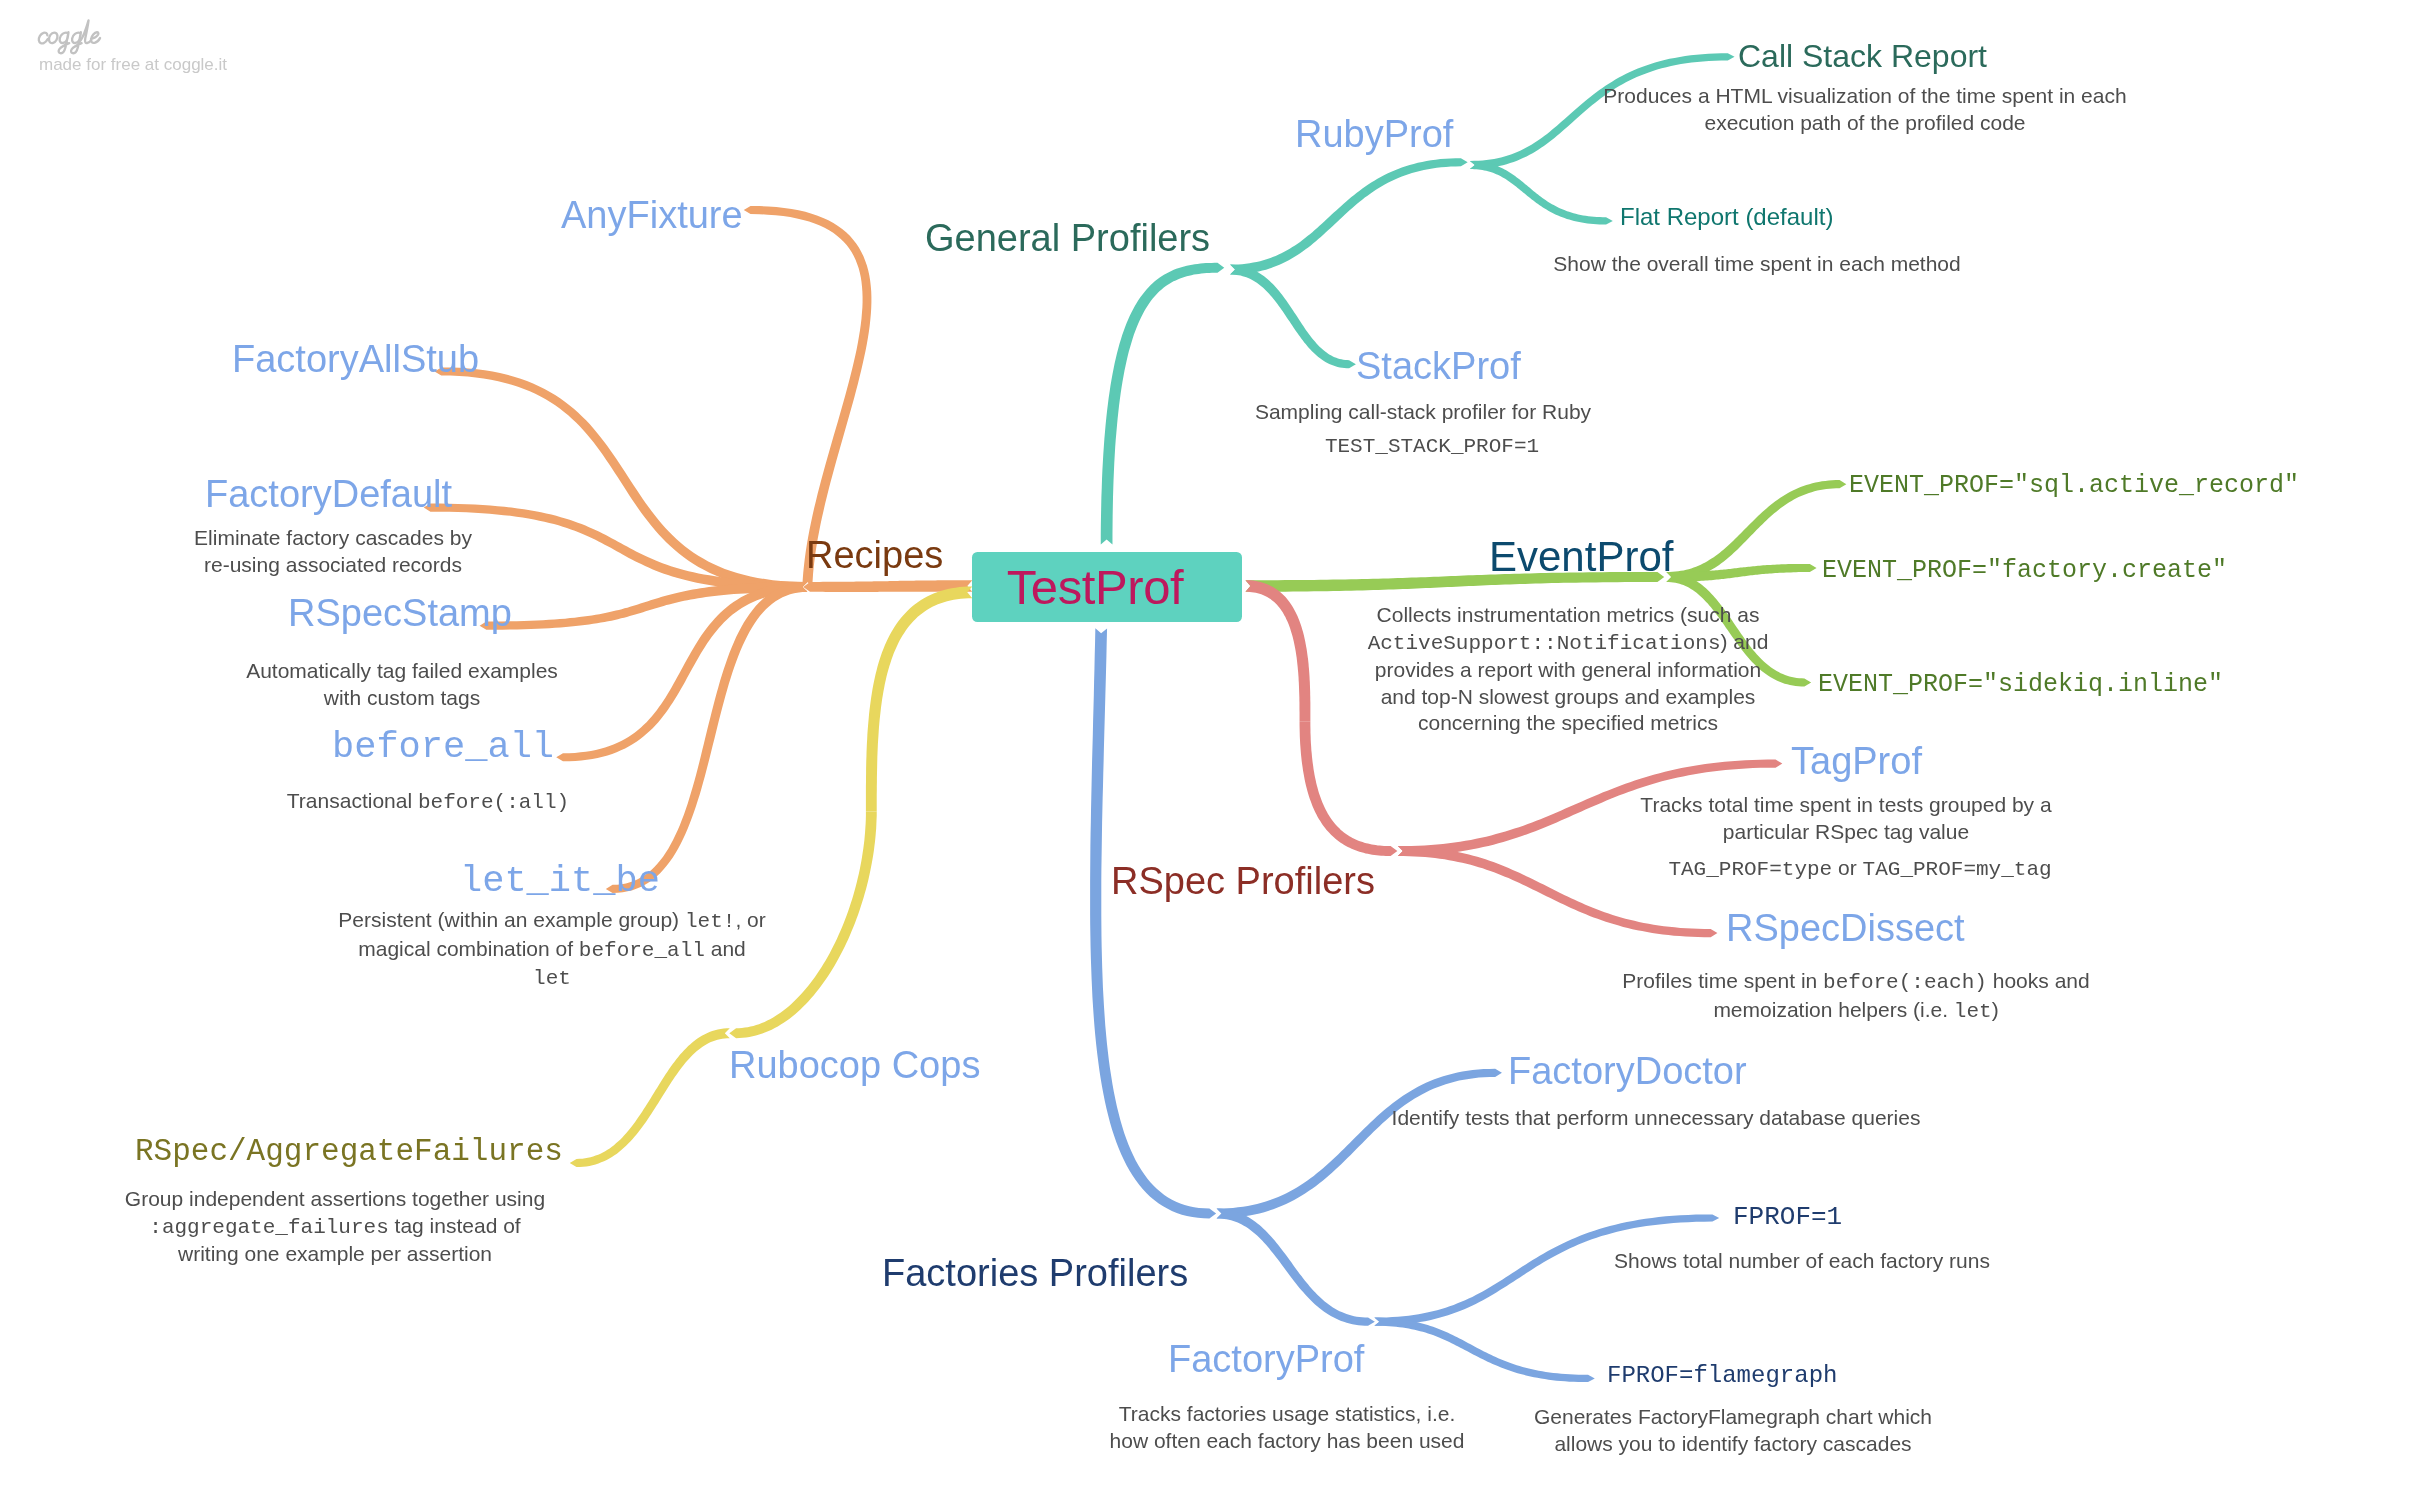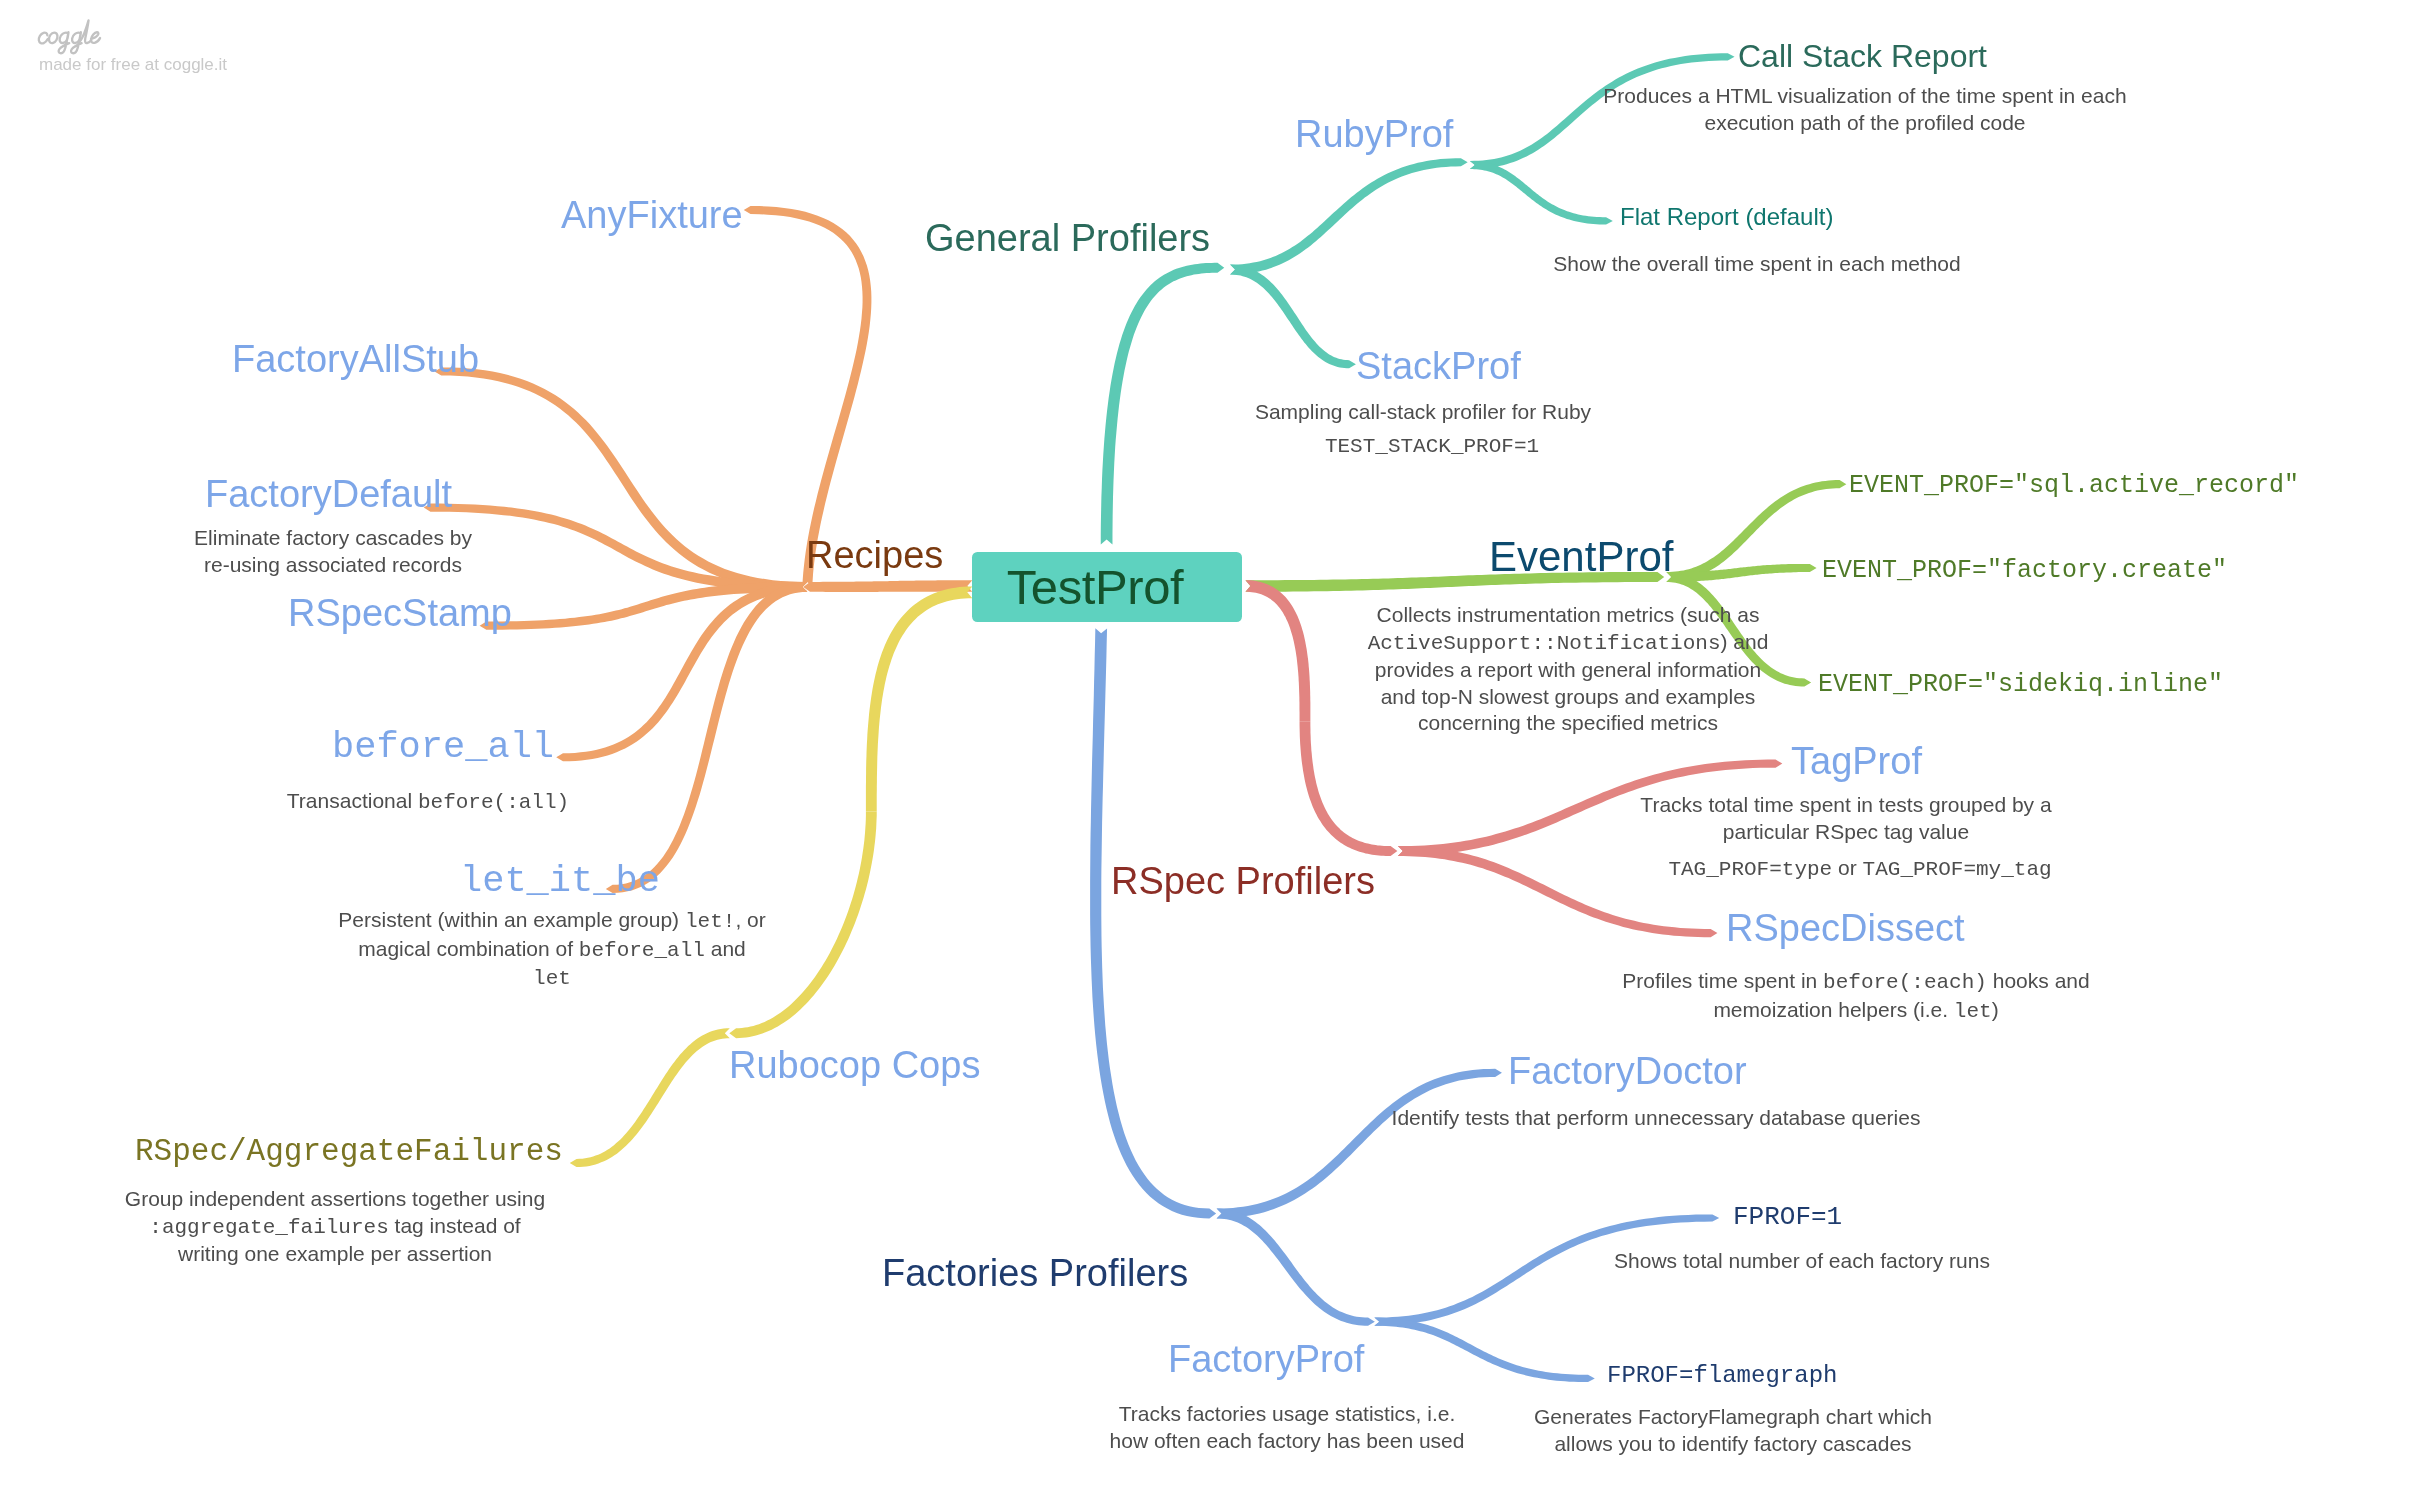--- a/index.html
+++ b/index.html
@@ -14,21 +14,21 @@
   .cd{position:absolute;text-align:center;color:#4d4d4d;font-size:21px;line-height:26.5px;
       white-space:nowrap;transform:translateX(-50%);}
   .mono{font-family:"Liberation Mono","DejaVu Sans Mono",monospace;font-size:21px;}
   .cd .mono{font-size:21px;font-family:Liberation Mono, monospace;}
   .it{}
   #brand-logo{position:absolute;left:33px;top:10.8px;width:72px;height:45px;}
   #brand-tag{position:absolute;left:39px;top:56px;font-size:17px;color:#c9c9c9;line-height:1;}
   #rootnode{position:absolute;left:972px;top:552px;width:270px;height:70px;border-radius:5.4px;
      background:#5ed2bf;}
   #rootlabel{position:absolute;left:972px;top:552px;width:246px;height:70px;
-     display:flex;align-items:center;justify-content:center;font-size:49px;color:#14532d;
+     display:flex;align-items:center;justify-content:center;font-size:49px;color:#be185d;
      letter-spacing:-0.4px;}
 </style>
 </head>
 <body>
 <div id="page">
   <div id="brand-logo" title="coggle">
     <svg width="72" height="45" viewBox="38 8 80 50" aria-label="coggle">
       <g fill="none" stroke="#c2c2c2" stroke-width="2.6" stroke-linecap="round" stroke-linejoin="round">
         <path d="M54.0 35.0 C53.8 32.6 51.9 31.5 49.7 32.2 C46.4 33.3 44.0 37.4 44.5 40.7 C44.9 43.3 47.3 44.6 49.9 43.6 C51.9 42.8 53.5 41.0 54.4 39.2"></path>
         <path d="M61.6 32.0 C58.3 32.0 55.5 36.1 55.8 40.0 C56.0 42.8 58.0 44.3 60.4 43.5 C63.4 42.5 65.6 38.5 65.1 35.2 C64.8 33.2 63.4 32.0 61.6 32.0 Z"></path>
@@ -104,19 +104,20 @@
 <div class="ds" style="left:1757px;top:251px">Show the overall time spent in each method</div>
 <div class="ds" style="left:1423px;top:399px">Sampling call-stack profiler for Ruby</div>
 <div class="ds" style="left:1568px;top:602px">Collects instrumentation metrics (such as<br><span class="mono">ActiveSupport::Notifications</span>) and<br>provides a report with general information<br>and top-N slowest groups and examples<br>concerning the specified metrics</div>
 <div class="ds" style="left:1846px;top:792px">Tracks total time spent in tests grouped by a<br>particular RSpec tag value</div>
 <div class="ds" style="left:1856px;top:968px">Profiles time spent in <span class="mono">before(:each)</span> hooks and<br>memoization helpers (i.e. <span class="mono">let</span>)</div>
 <div class="ds" style="left:1656px;top:1105px">Identify tests that perform unnecessary database queries</div>
 <div class="ds" style="left:1287px;top:1401px">Tracks factories usage statistics, i.e.<br>how often each factory has been used</div>
 <div class="ds" style="left:1802px;top:1248px">Shows total number of each factory runs</div>
 <div class="ds" style="left:1733px;top:1404px">Generates <span class="it">FactoryFlamegraph</span> chart which<br>allows you to identify factory cascades</div>
 <div class="ds" style="left:333px;top:525px">Eliminate factory cascades by<br>re-using associated records</div>
+<div class="ds" style="left:402px;top:658px">Automatically tag failed examples<br>with custom tags</div>
 <div class="ds" style="left:428px;top:788px">Transactional <span class="mono">before(:all)</span></div>
 <div class="ds" style="left:552px;top:907px">Persistent (within an example group) <span class="mono">let!</span>, or<br><span class="it">magical</span> combination of <span class="mono">before_all</span> and<br><span class="mono">let</span></div>
 <div class="ds" style="left:335px;top:1186px">Group independent assertions together using<br><span class="mono">:aggregate_failures</span> tag instead of<br>writing one example per assertion</div>
 <div class="cd" style="left:1432px;top:432px"><span class="mono">TEST_STACK_PROF=1</span></div>
 <div class="cd" style="left:1860px;top:855px"><span class="mono">TAG_PROF=type</span> or <span class="mono">TAG_PROF=my_tag</span></div>
 </div>
 
 
 </body></html>

